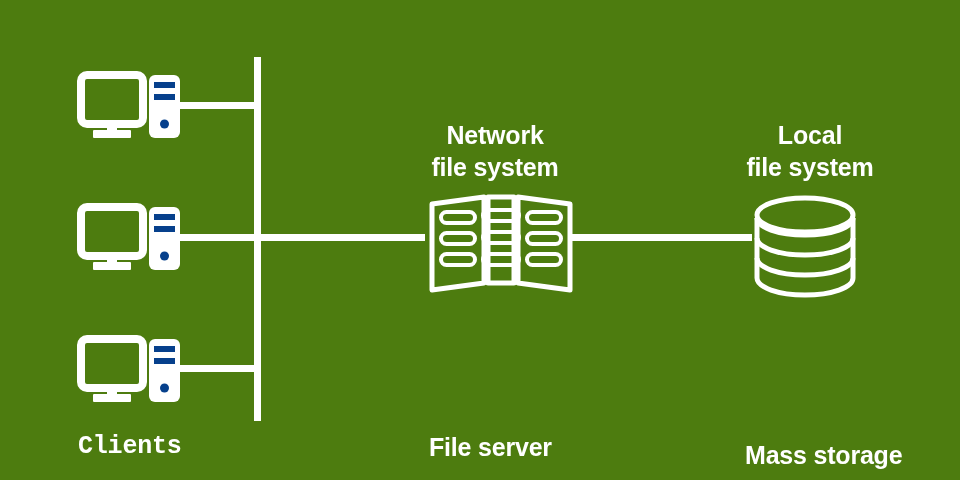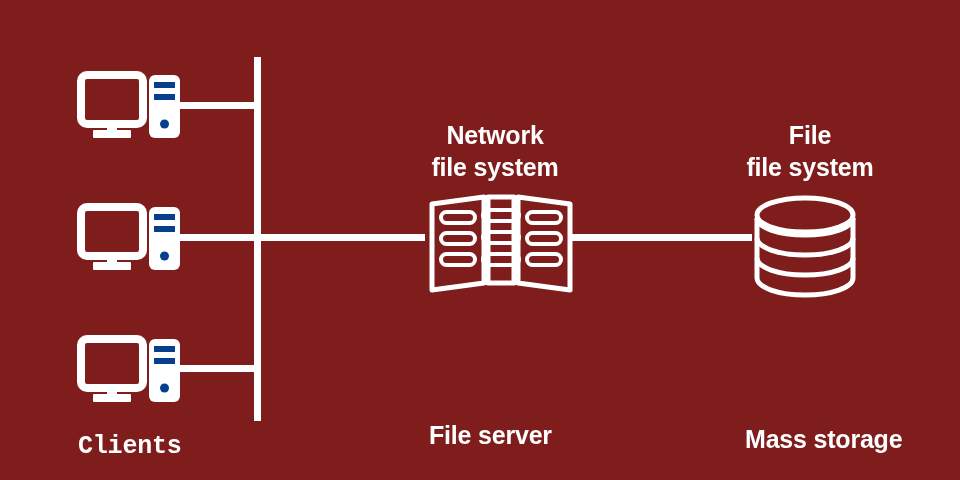--- a/index.html
+++ b/index.html
@@ -4,21 +4,21 @@
 <style>
   html, body {
     margin: 0;
     padding: 0;
     background: #083f8c;
   }
   #stage {
     position: relative;
     width: 960px;
     height: 480px;
-    background: #7f1d1d;
+    background: #4d7c0f;
     overflow: hidden;
     font-family: "Liberation Sans", sans-serif;
   }
   #diagram-svg {
     position: absolute;
     left: 0;
     top: 0;
     width: 960px;
     height: 480px;
     display: block;
@@ -50,25 +50,25 @@
     top: 119px;
     width: 250px;
   }
   #label-clients {
     left: 78px;
     top: 432px;
     font-family: Liberation Mono, monospace;
   }
   #label-file-server {
     left: 429px;
-    top: 420px;
+    top: 432px;
   }
   #label-mass-storage {
     left: 745px;
-    top: 424px;
+    top: 440px;
   }
 </style>
 </head>
 <body>
 
 <div id="stage">
 
   <svg id="diagram-svg" viewBox="0 0 960 480">
 
     <g>
@@ -164,21 +164,21 @@
       <path d="M 757,238 A 48,17 0 0 0 853,238" fill="none" stroke="#ffffff" stroke-width="5"></path>
       <path d="M 757,258 A 48,17 0 0 0 853,258" fill="none" stroke="#ffffff" stroke-width="5"></path>
 
       <ellipse cx="805" cy="215" rx="48" ry="17" fill="none" stroke="#ffffff" stroke-width="5"></ellipse>
     </g>
 
   </svg>
 
   <div class="caption title-label" id="label-network-fs"><span>Network</span><br><span>file system</span></div>
 
-  <div class="caption title-label" id="label-local-fs"><span>File</span><br><span>file system</span></div>
+  <div class="caption title-label" id="label-local-fs"><span>Local</span><br><span>file system</span></div>
 
   <div class="caption bottom-label" id="label-clients">Clients</div>
 
   <div class="caption bottom-label" id="label-file-server">File server</div>
 
   <div class="caption bottom-label" id="label-mass-storage">Mass storage</div>
 
 </div>
 
 </body></html>

